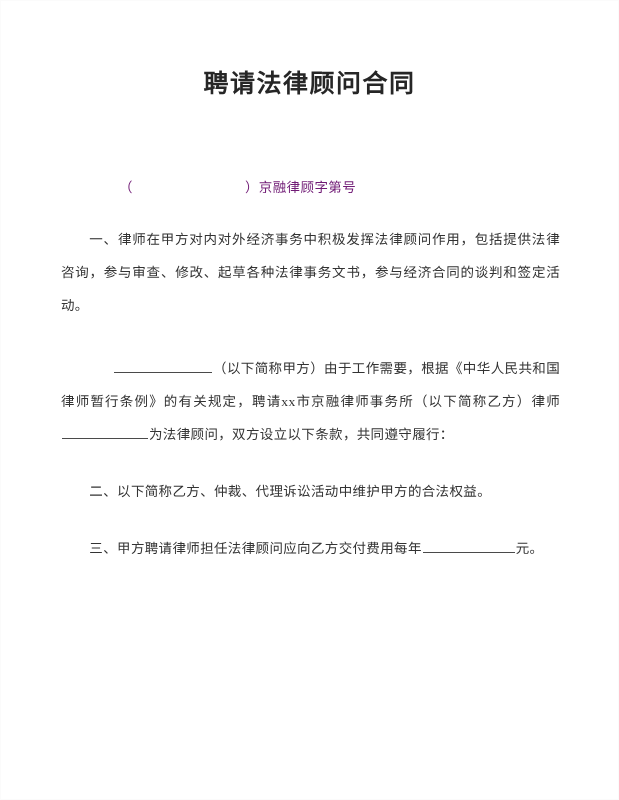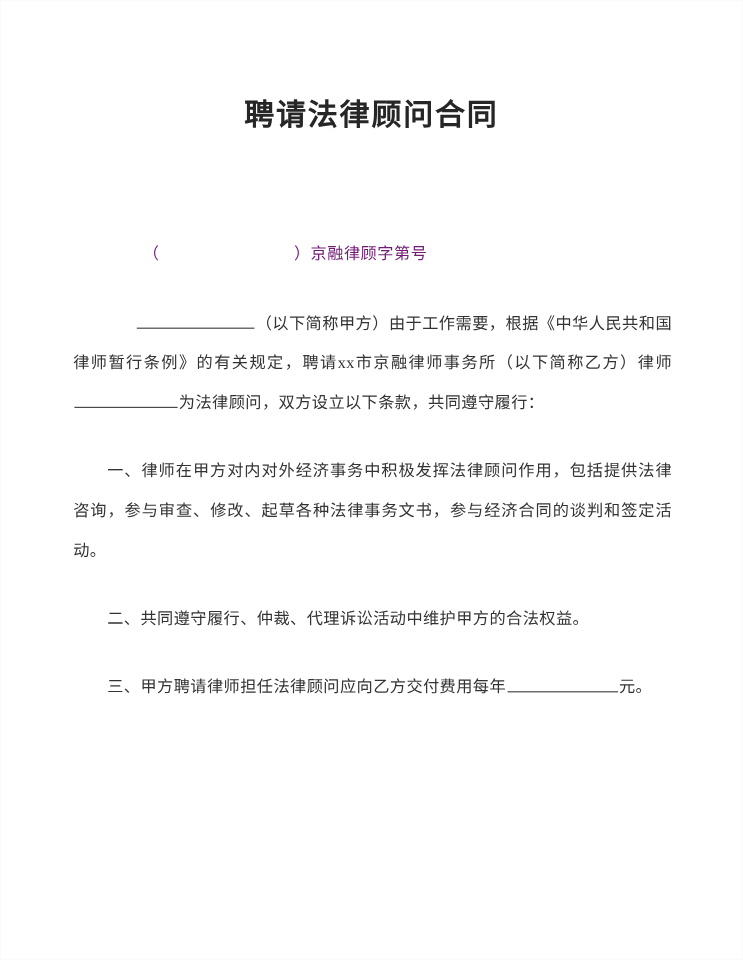--- a/index.html
+++ b/index.html
@@ -18,21 +18,21 @@
   .page {
     position: relative;
     width: 619px;
     height: 800px;
     box-sizing: border-box;
     background: #ffffff;
     border: 1px solid #fbfbfb;
   }
 
   .doc-title {
-    margin: 12px;
+    margin: 0;
     padding-top: 62px;
     text-align: center;
     font-family: "Liberation Sans", "DejaVu Sans", sans-serif;
     font-weight: 700;
     font-size: 25px;
     letter-spacing: 1.5px;
     color: #262626;
   }
 
   .body-block {
@@ -88,24 +88,24 @@
 <body>
 
 <div class="page">
 
   <h1 class="doc-title">聘请法律顾问合同</h1>
 
   <div class="body-block">
 
     <p class="ref-line"><span>（</span><span class="blank-paren"></span><span>）</span><span>京融律顾字第号</span></p>
 
+    <p class="para clause"><span>一、</span><span>律师在甲方对内对外经济事务中积极发挥法律顾问作用，包括提供法律咨询，参与审查、修改、起草各种法律事务文书，参与经济合同的谈判和签定活动。</span></p>
+
     <p class="para intro"><span class="blank blank-indent"></span><span class="blank blank-xl"></span><span>（以下简称甲方）由于工作需要，根据《中华人民共和国律师暂行条例》的有关规定，聘请xx市京融律师事务所（以下简称乙方）律师</span><span class="blank blank-lg"></span><span>为法律顾问，双方设立以下条款，共同遵守履行：</span></p>
 
-    <p class="para clause"><span>一、</span><span>律师在甲方对内对外经济事务中积极发挥法律顾问作用，包括提供法律咨询，参与审查、修改、起草各种法律事务文书，参与经济合同的谈判和签定活动。</span></p>
-
-    <p class="para clause"><span>二、</span><span>共同遵守履行、仲裁、代理诉讼活动中维护甲方的合法权益。</span></p>
+    <p class="para clause"><span>二、</span><span>以下简称乙方、仲裁、代理诉讼活动中维护甲方的合法权益。</span></p>
 
     <p class="para clause"><span>三、</span><span>甲方聘请律师担任法律顾问应向乙方交付费用每年</span><span class="blank blank-md"></span><span>元。</span></p>
 
 
 
   </div>
 </div>
 
 </body></html>

